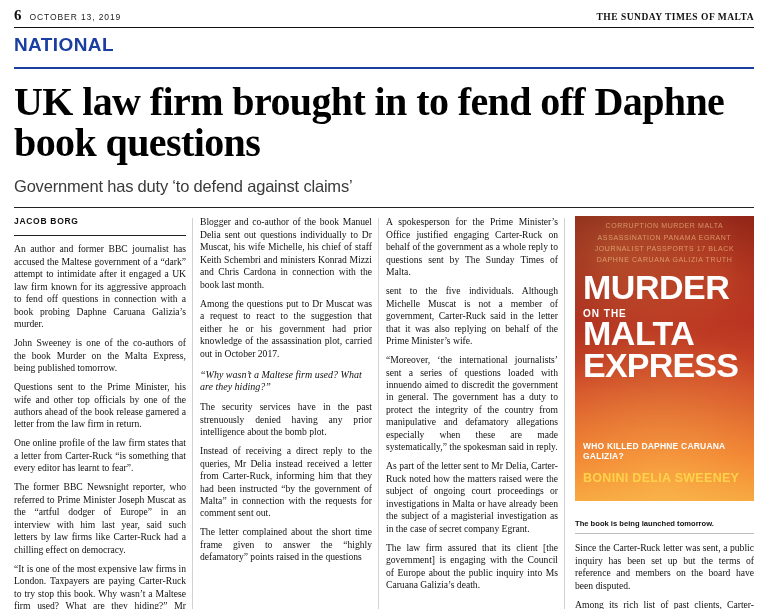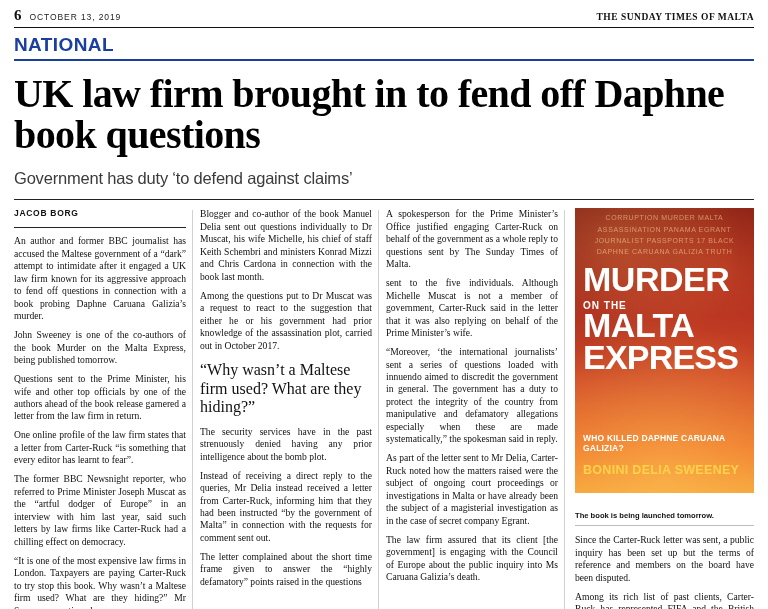--- a/index.html
+++ b/index.html
@@ -52,21 +52,21 @@
 
   
   .section-wrap { margin-top: 7px; }
   .section-label {
     font-family: "Liberation Sans", sans-serif;
     font-weight: bold;
     font-size: 19px;
     letter-spacing: 0.4px;
     color: #1b3fa0;
     line-height: 1;
-    padding-bottom: 5px;
+    padding-bottom: 13px;
   }
   .rule-blue { height: 2px; background: #1b3fa0; width: 100%; }
 
   
   .headline {
     font-family: "Liberation Serif", serif;
     font-weight: bold;
     font-size: 40px;
     line-height: 1.03;
     letter-spacing: -0.6px;
@@ -115,22 +115,23 @@
     font-size: 9.6px;
     line-height: 1.30;
     text-align: justify;
     margin: 0 0 6.5px 0;
     hyphens: auto;
   }
   p.body:last-child { margin-bottom: 0; }
 
   .pullquote {
     font-family: "Liberation Serif", serif;
-    font-size: 16px;
+    font-size: 10px;
     line-height: 1.16;
+    font-style: italic;
     color: #111;
     margin: 9px 0 9px 0;
   }
 
   
   .photo-col { padding-left: 3px; }
   .book-cover {
     position: relative;
     width: 100%;
     height: 285px;

